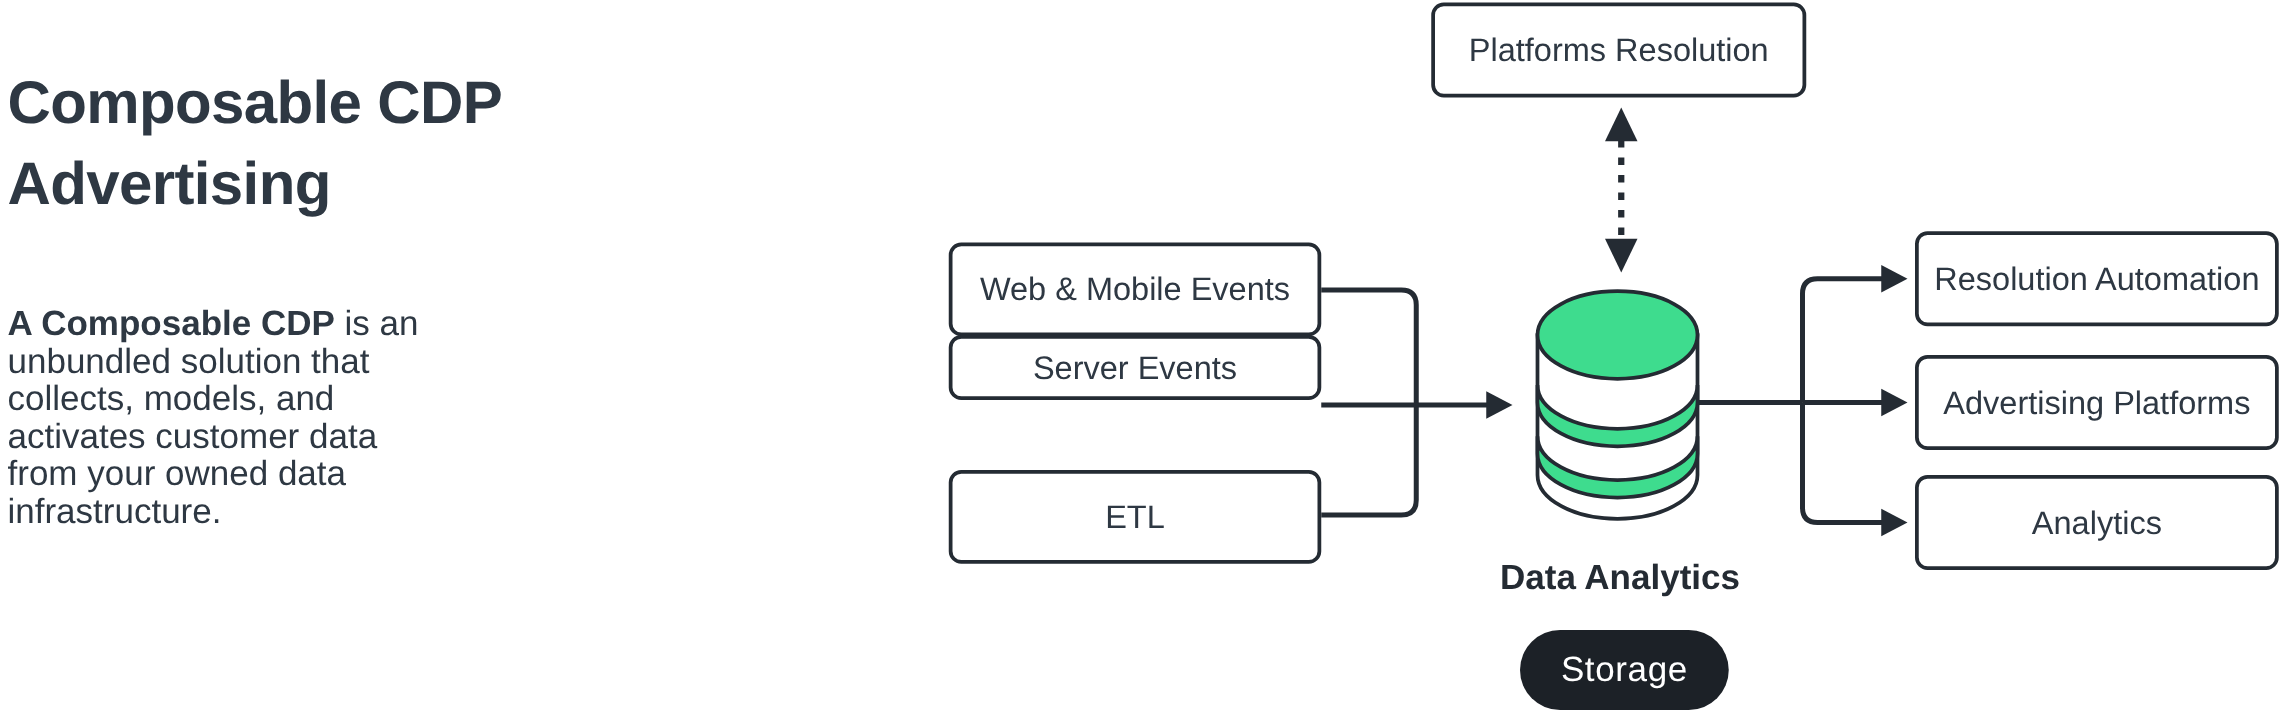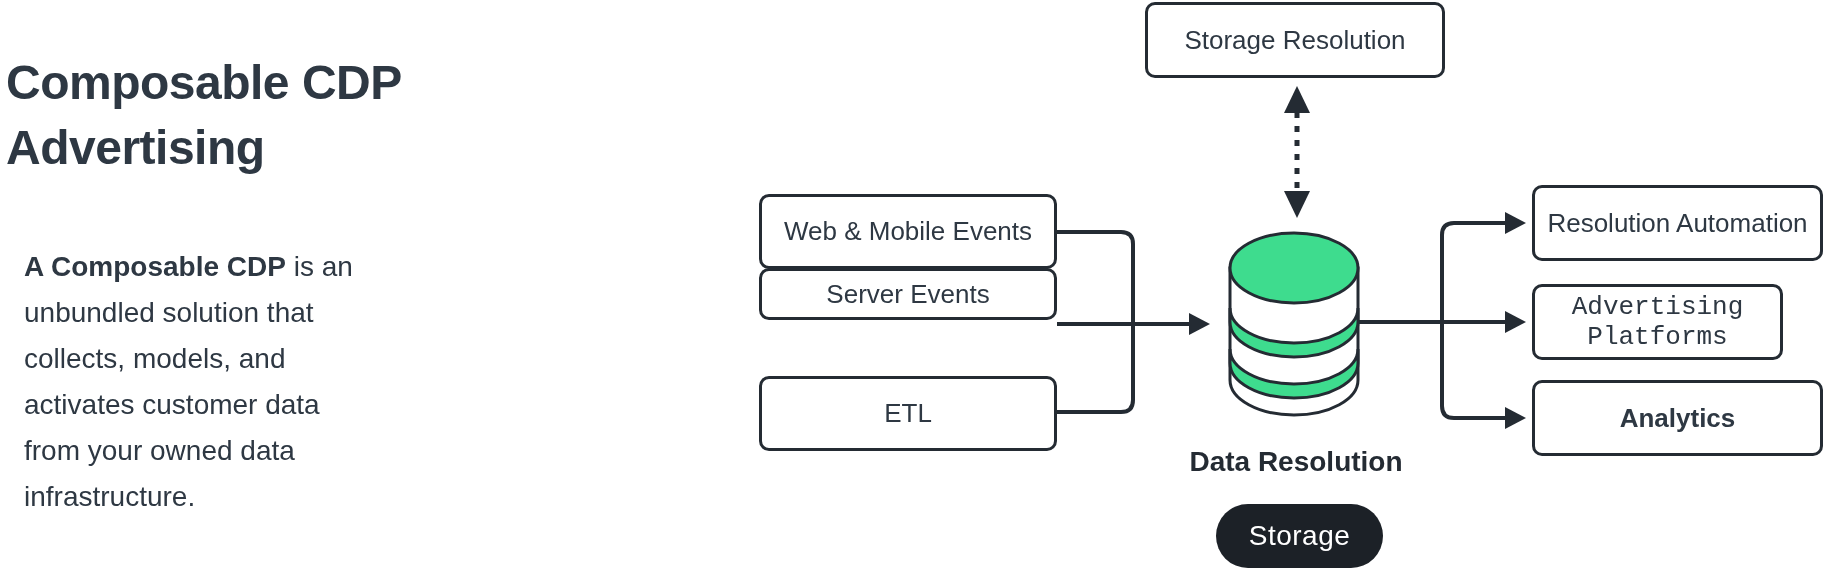--- a/index.html
+++ b/index.html
@@ -18,38 +18,38 @@
     position:relative;width:1829px;height:574px;background:var(--background);overflow:hidden;
   }
   
   .intro-title{
     position:absolute;left:6px;top:50px;
     font-size:48px;line-height:65px;font-weight:700;
     letter-spacing:-0.5px;color:var(--text);
     white-space:pre-line;
   }
   .intro-paragraph{
-    position:absolute;left:24px;top:244px;width:480px;
-    font-size:28px;line-height:46px;font-weight:400;color:var(--text);
+    position:absolute;left:6px;top:244px;width:480px;
+    font-size:28px;line-height:30px;font-weight:400;color:var(--text);
     white-space:pre-line;
   }
   .intro-paragraph .lead{font-weight:700;}
   
   .node{
     position:absolute;display:flex;align-items:center;justify-content:center;
     background:var(--node-fill);border:3px solid var(--ink);border-radius:10px;
     font-size:26px;font-weight:500;color:var(--text);text-align:center;
   }
   .node-identity{left:1145px;top:2px;width:300px;height:76px;}
   .node-src-0{left:759px;top:194px;width:298px;height:75px;}
   .node-src-1{left:759px;top:268px;width:298px;height:52px;}
   .node-src-2{left:759px;top:376px;width:298px;height:75px;}
   .node-dst-0{left:1532px;top:185px;width:291px;height:76px;}
-  .node-dst-1{left:1532px;top:284px;width:251px;height:76px;font-family:Liberation Mono, monospace;}
-  .node-dst-2{left:1532px;top:380px;width:291px;height:76px;font-weight:bold;}
+  .node-dst-1{left:1532px;top:284px;width:291px;height:76px;}
+  .node-dst-2{left:1532px;top:380px;width:291px;height:76px;}
   .warehouse-label{
     position:absolute;left:1146px;top:446px;width:300px;
     font-size:28px;font-weight:700;color:var(--ink);text-align:center;
   }
   .storage-badge{
     position:absolute;left:1216px;top:504px;width:167px;height:64px;
     background:var(--storage-fill);color:var(--storage-text);
     border-radius:32px;display:flex;align-items:center;justify-content:center;
     font-size:28px;font-weight:500;letter-spacing:0.5px;
   }
@@ -95,33 +95,33 @@
       <path class="ln" d="M1355,322 H1442"></path>
       <path class="ln" d="M1442,322 V235 Q1442,223 1454,223 H1506"></path>
       <polygon class="ah" points="1526,223 1505,212 1505,234"></polygon>
       <path class="ln" d="M1442,322 H1506"></path>
       <polygon class="ah" points="1526,322 1505,311 1505,333"></polygon>
       <path class="ln" d="M1442,322 V406 Q1442,418 1454,418 H1506"></path>
       <polygon class="ah" points="1526,418 1505,407 1505,429"></polygon>
     </g>
   </svg>
 
-  <div class="node node-identity">Storage Resolution</div>
+  <div class="node node-identity">Platforms Resolution</div>
 
   <div class="node node-src-0">Web &amp; Mobile Events</div>
   <div class="node node-src-1">Server Events</div>
   <div class="node node-src-2">ETL</div>
 
   <svg class="db-icon" viewBox="0 0 140 188" xmlns="http://www.w3.org/2000/svg" aria-hidden="true">
     <path class="body edge" d="M6,38 V150 A64,35 0 0 0 134,150 V38 Z"></path>
     <path class="disk edge" d="M6,78 A64,35 0 0 0 134,78 L134,92 A64,35 0 0 1 6,92 Z"></path>
     <path class="disk edge" d="M6,119 A64,35 0 0 0 134,119 L134,133 A64,35 0 0 1 6,133 Z"></path>
     <ellipse class="disk edge" cx="70" cy="38" rx="64" ry="35"></ellipse>
   </svg>
-  <div class="warehouse-label">Data Resolution</div>
+  <div class="warehouse-label">Data Analytics</div>
 
   <div class="storage-badge">Storage</div>
 
   <div class="node node-dst-0">Resolution Automation</div>
   <div class="node node-dst-1">Advertising Platforms</div>
   <div class="node node-dst-2">Analytics</div>
 
 </div>
 
 </body></html>

